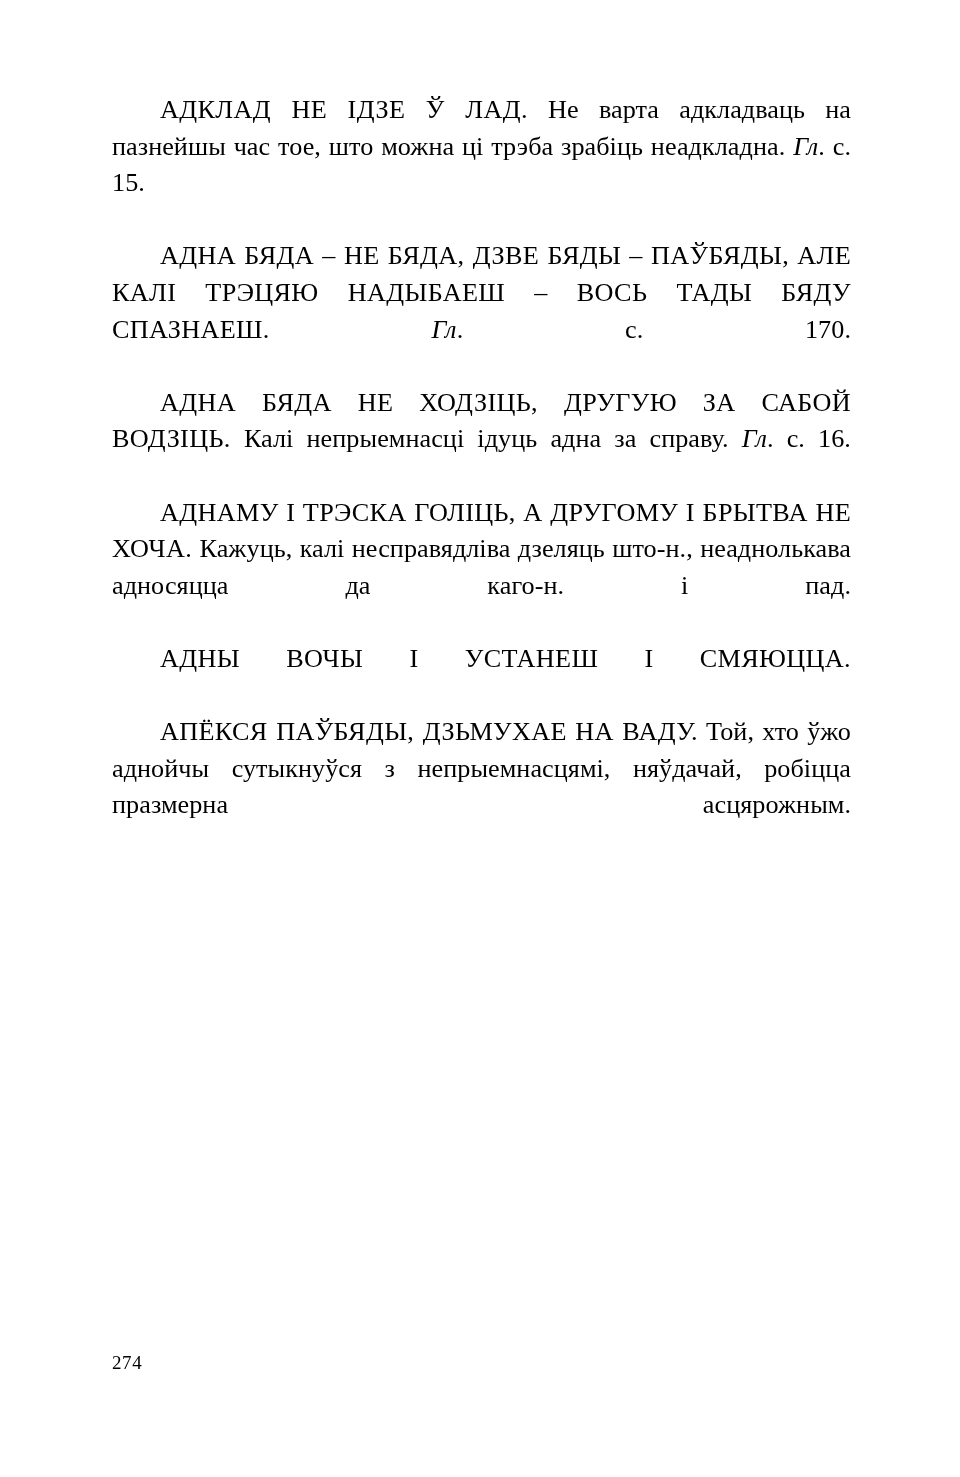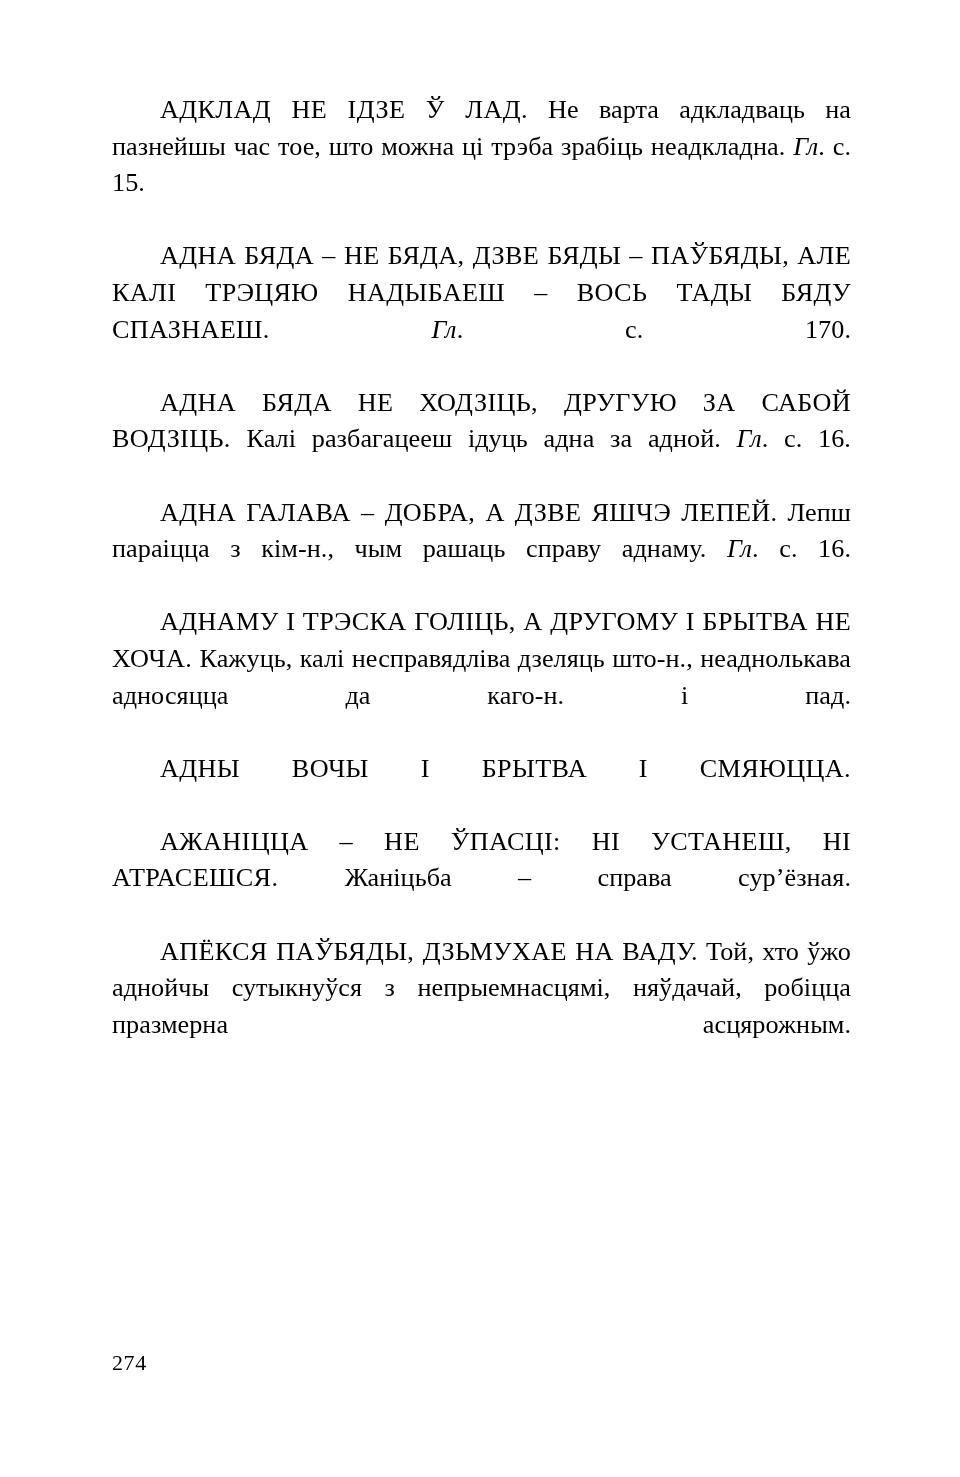--- a/index.html
+++ b/index.html
@@ -65,36 +65,34 @@
 
   
   .xref {
     font-style: italic;
   }
 
   .folio {
     position: absolute;
     left: 112px;
     top: 1348px;
-    font-size: 22px;
+    font-size: 19px;
     line-height: 30px;
     letter-spacing: 0.6px;
   }
 </style>
 </head>
 <body>
 
 <div class="page">
 
   <div class="text-column" id="entry-list">
       <p class="entry"><span class="hw">АДКЛАД НЕ ІДЗЕ Ў ЛАД.</span> <span class="gloss">Не варта адкладваць на пазнейшы час тое, што можна ці трэба зрабіць неадкладна.</span> <span class="xref">Гл</span><span class="gloss">. с. 15.</span></p>
       <p class="entry"><span class="hw">АДНА БЯДА – НЕ БЯДА, ДЗВЕ БЯДЫ – ПАЎБЯДЫ, АЛЕ КАЛІ ТРЭЦЯЮ НАДЫБАЕШ – ВОСЬ ТАДЫ БЯДУ СПАЗНАЕШ.</span> <span class="xref">Гл</span><span class="gloss">. с. 170.</span></p>
-      <p class="entry"><span class="hw">АДНА БЯДА НЕ ХОДЗІЦЬ, ДРУГУЮ ЗА САБОЙ ВОДЗІЦЬ.</span> <span class="gloss">Калі разбагацееш ідуць адна за адной.</span> <span class="xref">Гл</span><span class="gloss">. с. 16.</span></p>
-      <p class="entry"><span class="hw">АДНА ГАЛАВА – ДОБРА, А ДЗВЕ ЯШЧЭ ЛЕПЕЙ.</span> <span class="gloss">Лепш параіцца з кім-н., чым рашаць справу аднаму.</span> <span class="xref">Гл</span><span class="gloss">. с. 16.</span></p>
+      <p class="entry"><span class="hw">АДНА БЯДА НЕ ХОДЗІЦЬ, ДРУГУЮ ЗА САБОЙ ВОДЗІЦЬ.</span> <span class="gloss">Калі непрыемнасці ідуць адна за справу.</span> <span class="xref">Гл</span><span class="gloss">. с. 16.</span></p>
       <p class="entry"><span class="hw">АДНАМУ І ТРЭСКА ГОЛІЦЬ, А ДРУГОМУ І БРЫТВА НЕ ХОЧА.</span> <span class="gloss">Кажуць, калі несправядліва дзеляць што-н., неаднолькава адносяцца да каго-н. і пад.</span></p>
-      <p class="entry"><span class="hw">АДНЫ ВОЧЫ І БРЫТВА І СМЯЮЦЦА.</span></p>
-      <p class="entry"><span class="hw">АЖАНІЦЦА – НЕ ЎПАСЦІ: НІ УСТАНЕШ, НІ АТРАСЕШСЯ.</span> <span class="gloss">Жаніцьба – справа сур’ёзная.</span></p>
+      <p class="entry"><span class="hw">АДНЫ ВОЧЫ І УСТАНЕШ І СМЯЮЦЦА.</span></p>
       <p class="entry"><span class="hw">АПЁКСЯ ПАЎБЯДЫ, ДЗЬМУХАЕ НА ВАДУ.</span> <span class="gloss">Той, хто ўжо аднойчы сутыкнуўся з непрыемнасцямі, няўдачай, робіцца празмерна асцярожным.</span> </p>
     </div>
 
   <div class="folio">274</div>
 
 </div>
 
 </body></html>

